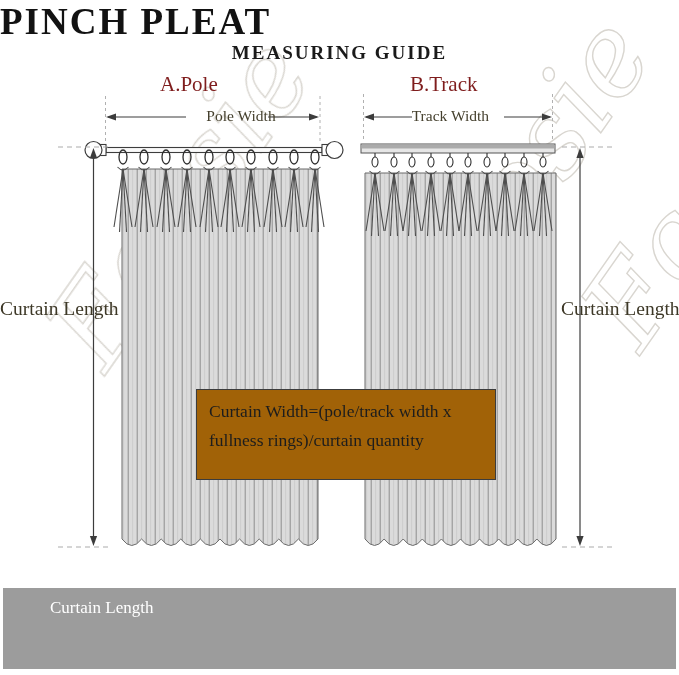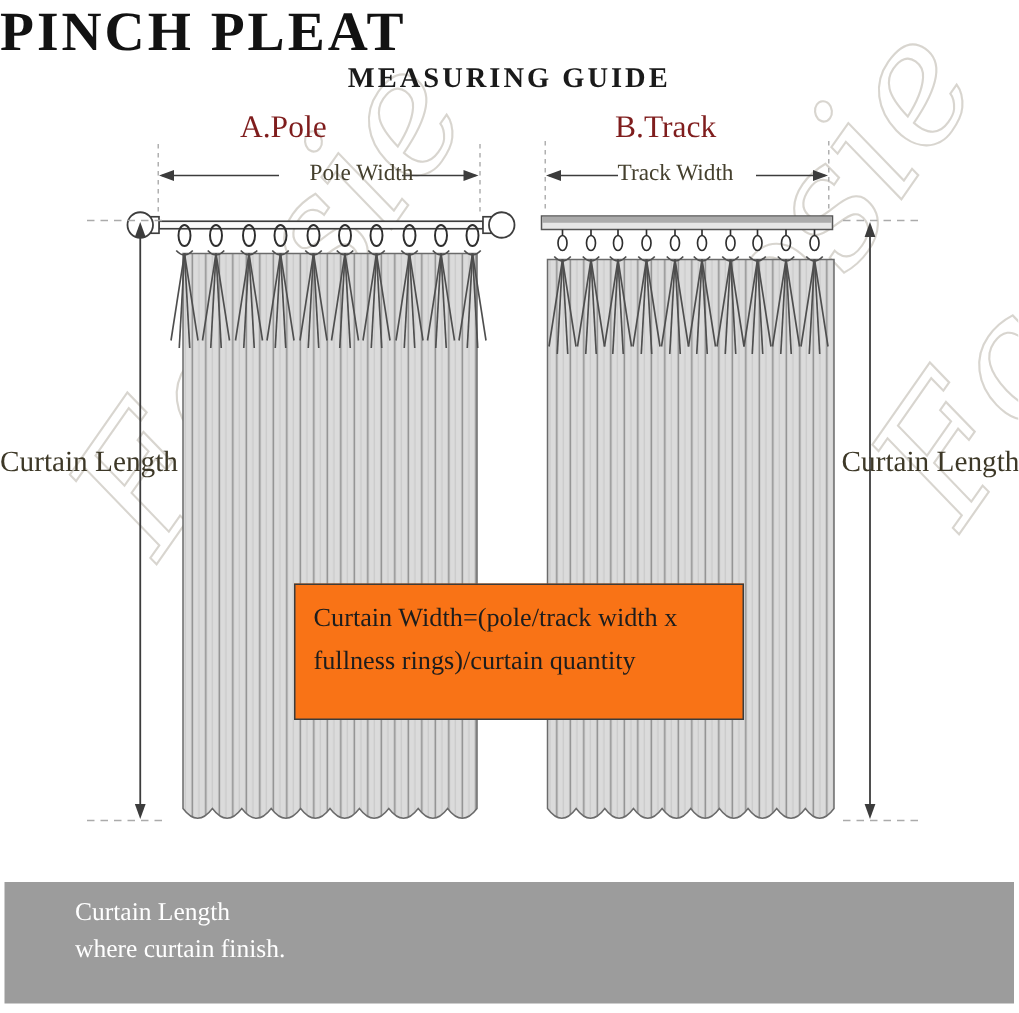--- a/index.html
+++ b/index.html
@@ -16,21 +16,21 @@
   #pole-label{left:124px;top:72px;}
   #track-label{left:374px;top:72px;text-align:center;}
   .width-label{font-size:15.5px;color:#45402e;text-align:center;}
   #pole-width-label{left:200px;top:107px;width:82px;}
   #track-width-label{left:397px;top:107px;width:92px;text-align:right;}
   .length-label{font-size:19.5px;color:#3d3827;top:298px;}
   #length-label-left{left:0;width:114px;text-align:right;}
   #length-label-right{left:561px;width:118px;text-align:left;}
   #formula-box{
     left:196px;top:389px;width:300px;height:91px;z-index:3;
-    background:#f97316;border:1.5px solid #3c3c3c;box-sizing:border-box;
+    background:#a16207;border:1.5px solid #3c3c3c;box-sizing:border-box;
     padding:7px 0 0 12px;font-size:17.5px;line-height:29px;color:#1d1d1d;
   }
   #formula-box div{white-space:nowrap;}
   #footer-panel{
     left:3px;top:588px;width:673px;height:81px;z-index:3;
     background:#9c9c9c;box-sizing:border-box;padding:8px 0 0 47px;
     color:#ffffff;font-size:17px;line-height:24.5px;
   }
   #footer-panel div{white-space:nowrap;}
 </style>
@@ -187,16 +187,15 @@
   <div class="txt length-label" id="length-label-left">Curtain Length</div>
   <div class="txt length-label" id="length-label-right">Curtain Length</div>
 
   <div class="abs" id="formula-box">
     <div>Curtain Width=(pole/track width x</div>
     <div>fullness rings)/curtain quantity</div>
   </div>
 
   <div class="abs" id="footer-panel">
     <div>Curtain Length</div>
-    <div>where curtain finish.</div>
   </div>
 
 </div>
 
 </body></html>

